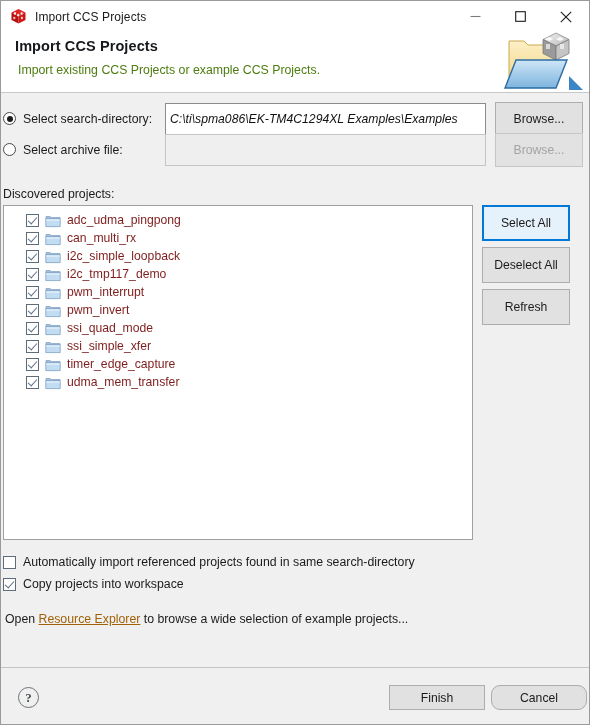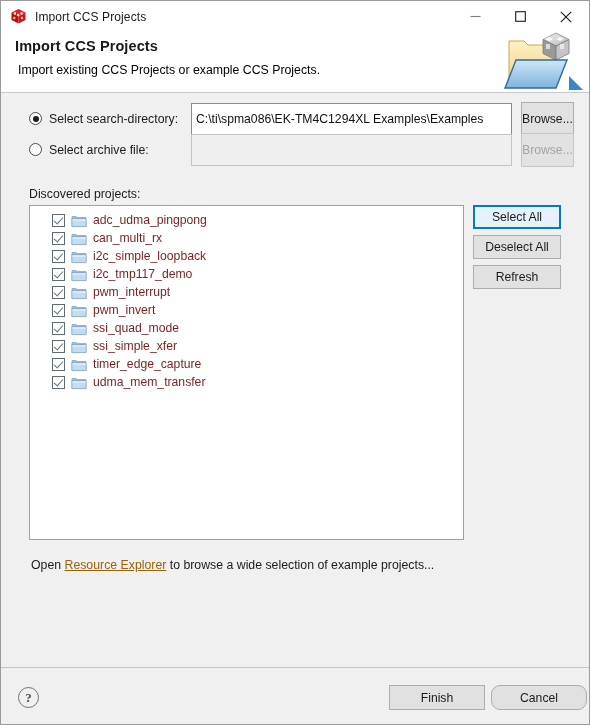--- a/index.html
+++ b/index.html
@@ -55,33 +55,33 @@
     border-bottom: 1px solid #c8c8c8;
     position: relative;
     padding: 6px 0 0 14px;
   }
   #header-title {
     font-size: 14.5px; font-weight: bold; color: #16191c;
     letter-spacing: 0.1px;
   }
   #header-sub {
     margin-top: 9px; margin-left: 3px;
-    font-size: 12.3px; color: #000000;
+    font-size: 12.3px; color: #4d7c0f;
   }
   #header-art {
     position: absolute; right: 4px; top: -2px;
     width: 86px; height: 66px;
   }
 
   
   #body {
     flex: 1 1 auto;
     background: #f0f0f0;
     position: relative;
-    padding: 0 28px;
+    padding: 0 2px;
   }
 
   
   #source-block { padding-top: 13px; }
   .src-row {
     display: flex; align-items: center;
     height: 25px;
     margin-bottom: 6px;
   }
   .radio {
@@ -103,20 +103,21 @@
     white-space: nowrap;
   }
   .src-input {
     height: 32px; width: 321px; flex: 0 0 321px;
     border: 1px solid #8b8b8b;
     background: #ffffff;
     font-family: "Liberation Sans", sans-serif;
     font-size: 12.2px; color: #111;
     padding: 0 4px; outline: none;
     line-height: 21px;
+    font-style: italic;
   }
   .src-input.disabled {
     background: #efefef; border: 1px solid #c4c4c4; color: #9a9a9a;
   }
   .btn {
     font-family: "Liberation Sans", sans-serif;
     font-size: 12.2px; color: #1b1b1b;
     background: #e1e1e1;
     border: 1px solid #adadad;
     height: 34px;
@@ -164,21 +165,21 @@
     margin-right: 6px; position: relative;
   }
   .proj-name {
     font-size: 12.2px; color: #7f1d1d;
     white-space: nowrap;
   }
   #list-buttons {
     margin-left: 9px;
     display: flex; flex-direction: column;
   }
-  .btn-list { width: 88px; height: 24px; margin-bottom: 6px; }
+  .btn-list { width: 88px; height: 36px; margin-bottom: 6px; }
   .btn-list.focused {
     border: 2px solid #0078d7;
     background: #e5f1fb;
   }
 
   
   #options { margin-top: 12px; }
   .opt-row {
     display: flex; align-items: center;
     height: 20px; margin-bottom: 2px;
@@ -411,20 +412,30 @@
             <div class="proj-name">udma_mem_transfer</div>
           </div>
         </div>
       <div id="list-buttons">
         <div class="btn btn-list focused">Select All</div>
         <div class="btn btn-list">Deselect All</div>
         <div class="btn btn-list">Refresh</div>
       </div>
     </div>
 
+    <div id="options">
+        <div class="opt-row">
+          <div class="cb"></div>
+          <div class="opt-label">Automatically import referenced projects found in same search-directory</div>
+        </div>
+        <div class="opt-row">
+          <div class="cb checked"></div>
+          <div class="opt-label">Copy projects into workspace</div>
+        </div>
+      </div>
 
     <div id="open-line">
       <span>Open </span><span class="link">Resource Explorer</span><span> to browse a wide selection of example projects...</span>
     </div>
 
   </div>
 
   <div id="footer">
     <div id="help-icon">?</div>
     <div class="btn btn-footer" id="btn-finish">Finish</div>

